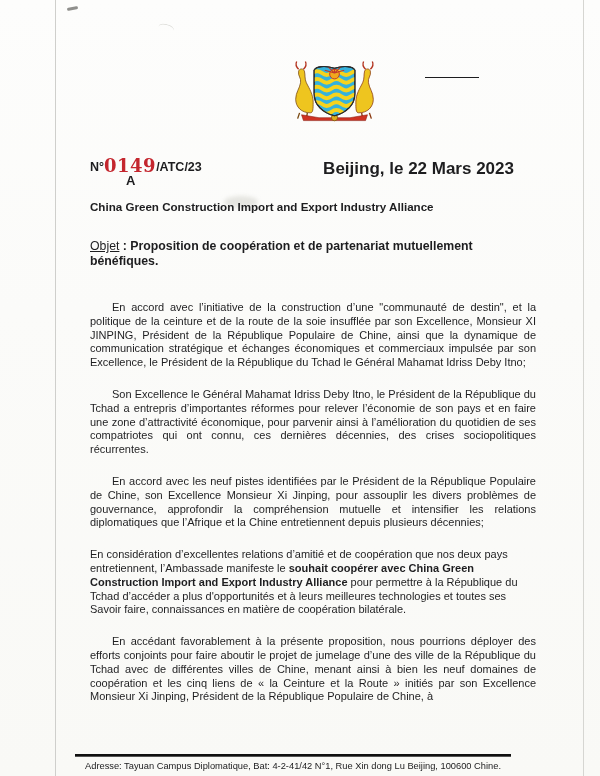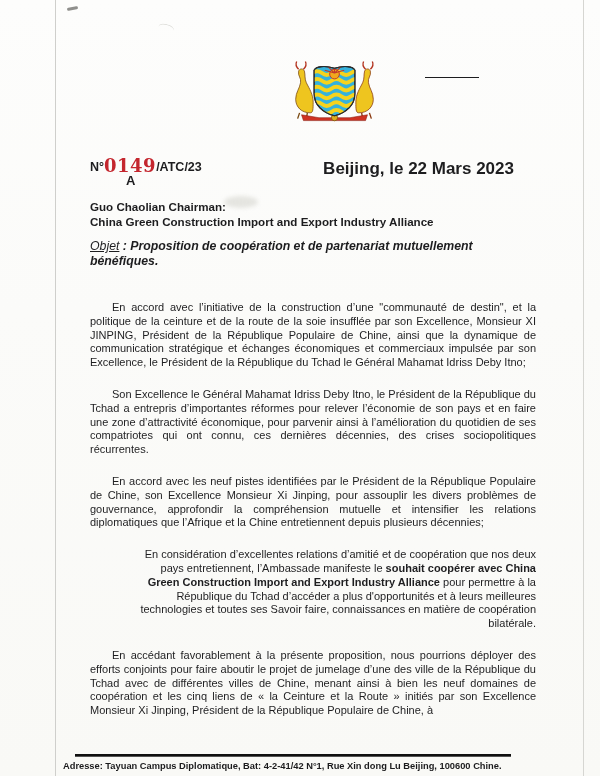--- a/index.html
+++ b/index.html
@@ -26,33 +26,33 @@
   .ref-row{position:absolute;left:90px;top:155px;width:424px;display:flex;justify-content:space-between;align-items:flex-start;gap:12px;}
   .ref{font-weight:bold;font-size:12.5px;white-space:nowrap;}
   .ref-num{font-family:"DejaVu Serif", serif;font-weight:bold;font-size:18px;color:#c4262e;letter-spacing:.5px;vertical-align:-1px;}
   .date{font-weight:bold;font-size:17px;margin-top:4px;white-space:nowrap;}
 
   
   .to-marker{position:absolute;left:126px;top:173px;font-weight:bold;font-size:13px;}
   .to-block{position:absolute;left:90px;top:200px;width:430px;font-weight:bold;font-size:11.6px;line-height:14.5px;}
 
   
-  .subject{position:absolute;left:90px;top:239px;width:440px;font-size:12.3px;line-height:15px;font-style:italic;}
+  .subject{position:absolute;left:90px;top:239px;width:440px;font-size:12.3px;line-height:15px;}
   .subject-label{text-decoration:underline;}
   .subject-text{font-weight:bold;}
 
   
   .body-text{position:absolute;left:90px;top:301px;width:446px;font-size:11px;line-height:13.8px;color:#1e1e20;}
   .para{margin:0 0 18px;text-align:justify;}
   .para.indent{text-indent:22px;}
-  .para.ragged{text-align:right;margin-left:48px;}
+  .para.ragged{text-align:left;}
 
   
   .footer-rule{position:absolute;left:75px;top:754px;width:436px;height:3px;background:#101010;border-bottom:1px solid #555;}
-  .footer-address{position:absolute;left:63px;top:761px;width:460px;font-weight:bold;font-size:9.3px;color:#1b1b1d;white-space:nowrap;}
+  .footer-address{position:absolute;left:63px;top:761px;width:460px;text-align:center;font-weight:normal;font-size:9.3px;color:#1b1b1d;white-space:nowrap;}
 </style>
 </head>
 <body>
 
 <div class="page">
 
   <div class="scan-edge-left"></div>
   <div class="scan-edge-right"></div>
   <div class="staple-mark"></div>
   <div class="crease-mark"></div>
@@ -103,21 +103,20 @@
     <div class="rule"></div>
   </div>
 
   <div class="ref-row">
     <div class="ref"><span>N°</span><span class="ref-num">0149</span><span>/ATC/23</span></div>
     <div class="date">Beijing, le 22 Mars 2023</div>
   </div>
 
   <div class="to-marker">A</div>
   <div class="to-block">
-    <div>Guo Chaolian Chairman:</div>
     <div>China Green Construction Import and Export Industry Alliance</div>
   </div>
 
   <div class="subject"><span class="subject-label">Objet</span><span class="subject-text"> : Proposition de coopération et de partenariat mutuellement bénéfiques.</span></div>
 
   <div class="body-text">
     <p class="para indent">En accord avec l’initiative de la construction d’une "communauté de destin", et la politique de la ceinture et de la route de la soie insufflée par son Excellence, Monsieur XI JINPING, Président de la République Populaire de Chine, ainsi que la dynamique de communication stratégique et échanges économiques et commerciaux impulsée par son Excellence, le Président de la République du Tchad le Général Mahamat Idriss Deby Itno;</p>
     <p class="para indent">Son Excellence le Général Mahamat Idriss Deby Itno, le Président de la République du Tchad a entrepris d’importantes réformes pour relever l’économie de son pays et en faire une zone d’attractivité économique, pour parvenir ainsi à l’amélioration du quotidien de ses compatriotes qui ont connu, ces dernières décennies, des crises sociopolitiques récurrentes.</p>
     <p class="para indent">En accord avec les neuf pistes identifiées par le Président de la République Populaire de Chine, son Excellence Monsieur Xi Jinping, pour assouplir les divers problèmes de gouvernance, approfondir la compréhension mutuelle et intensifier les relations diplomatiques que l’Afrique et la Chine entretiennent depuis plusieurs décennies;</p>
     <p class="para ragged"><span>En considération d’excellentes relations d’amitié et de coopération que nos deux pays entretiennent, l’Ambassade manifeste le </span><strong>souhait coopérer avec China Green Construction Import and Export Industry Alliance</strong><span> pour permettre à la République du Tchad d’accéder a plus d'opportunités et à leurs meilleures technologies et toutes ses Savoir faire, connaissances en matière de coopération bilatérale.</span></p>

